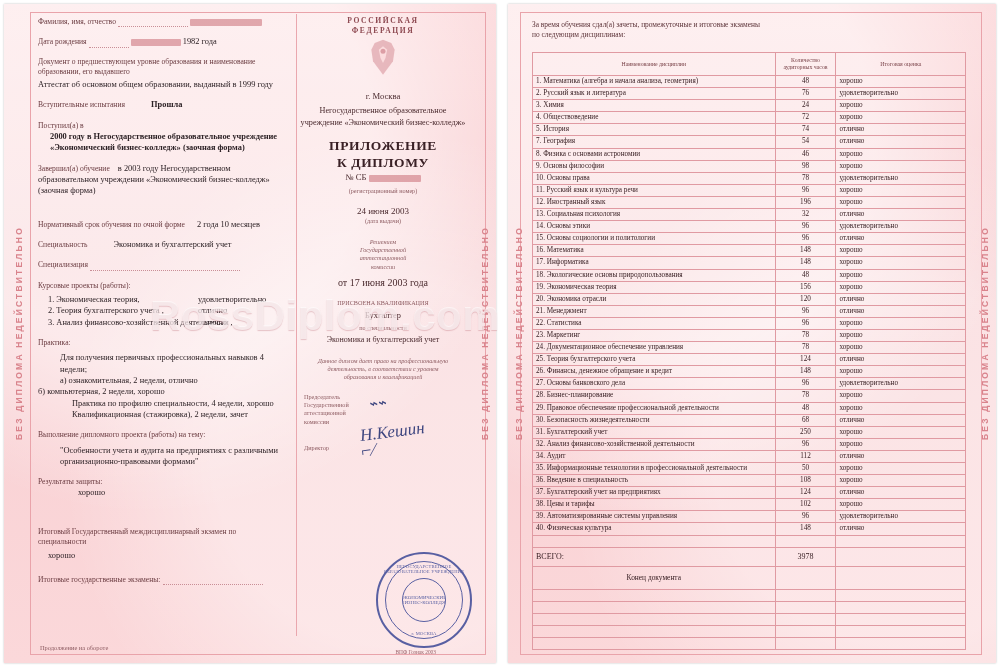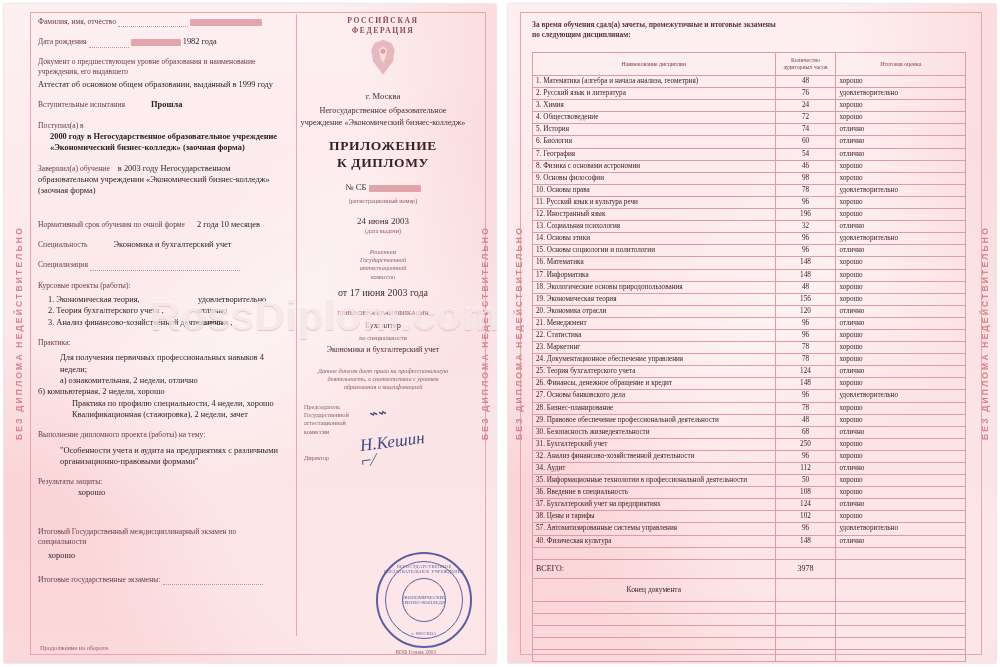--- a/index.html
+++ b/index.html
@@ -115,21 +115,21 @@
   .rf-title {
     font-size: 7.6px; letter-spacing: 1.6px; color: #8e4a52; font-weight: bold;
     text-align: center; line-height: 1.3;
   }
   .city { font-size: 8.6px; margin-top: 6px; }
   .org { font-size: 8.2px; line-height: 1.4; margin-top: 3px; }
   .prilozh {
     font-size: 13.5px; font-weight: bold; letter-spacing: 0.6px;
     margin-top: 10px; line-height: 1.25; color: #3a2126;
   }
-  .dipl-num { font-size: 8.6px; margin-top: 10px; }
+  .dipl-num { font-size: 8.6px; margin-top: 0; }
   .tiny { font-size: 6.2px; color: #8d5b61; }
   .tiny-it { font-size: 6.2px; color: #8d5b61; font-style: italic; }
   .date-big { font-size: 9px; margin-top: 10px; }
 
   .sig-block { margin-top: 12px; font-size: 7px; line-height: 1.35; }
 
   
   .watermark {
     position: absolute;
     left: 150px;
@@ -199,21 +199,21 @@
   .footer-note-r {
     position: absolute;
     right: 60px; bottom: 8px;
     font-size: 5.4px; color: #9c666d;
   }
 
   
   .r-head {
     position: absolute;
     left: 24px; top: 16px; width: 432px;
-    font-size: 7.4px; color: #5c3338; line-height: 1.4; font-weight: bold;
+    font-size: 7.4px; color: #5c3338; line-height: 1.4;
   }
   table.subjects {
     position: absolute;
     left: 24px; top: 48px;
     width: 434px;
     border-collapse: collapse;
     font-size: 7.2px;
     color: #3a2125;
   }
   table.subjects th, table.subjects td {
@@ -264,21 +264,21 @@
         </div>
 
         <div class="row">
           <span class="lbl">Дата рождения</span>
           <span class="dotline" style="width:36px"></span>
           <span class="redacted" style="width:50px"></span>
           <span class="val">1982 года</span>
         </div>
 
         <div class="row">
-          <div class="lbl">Документ о предшествующем уровне образования и наименование учреждения, его выдавшего</div>
+          <div class="lbl">Документ о предшествующем уровне образования и наименование образовании, его выдавшего</div>
           <div class="val" style="margin-top:2px">Аттестат об основном общем образовании, выданный в 1999 году</div>
         </div>
 
         <div class="row">
           <span class="lbl">Вступительные испытания</span>
           <span class="val val-ind">Прошла</span>
         </div>
 
         <div class="row">
           <span class="lbl">Поступил(а) в</span>
@@ -466,25 +466,20 @@
             <td class="c-name">4. Обществоведение</td>
             <td class="c-hours">72</td>
             <td class="c-mark">хорошо</td>
           </tr>
           <tr>
             <td class="c-name">5. История</td>
             <td class="c-hours">74</td>
             <td class="c-mark">отлично</td>
           </tr>
           <tr>
-            <td class="c-name">6. Биология</td>
-            <td class="c-hours">60</td>
-            <td class="c-mark">отлично</td>
-          </tr>
-          <tr>
             <td class="c-name">7. География</td>
             <td class="c-hours">54</td>
             <td class="c-mark">отлично</td>
           </tr>
           <tr>
             <td class="c-name">8. Физика с основами астрономии</td>
             <td class="c-hours">46</td>
             <td class="c-mark">хорошо</td>
           </tr>
           <tr>
@@ -626,21 +621,21 @@
             <td class="c-name">37. Бухгалтерский учет на предприятиях</td>
             <td class="c-hours">124</td>
             <td class="c-mark">отлично</td>
           </tr>
           <tr>
             <td class="c-name">38. Цены и тарифы</td>
             <td class="c-hours">102</td>
             <td class="c-mark">хорошо</td>
           </tr>
           <tr>
-            <td class="c-name">57. Автоматизированные системы управления</td>
+            <td class="c-name">39. Автоматизированные системы управления</td>
             <td class="c-hours">96</td>
             <td class="c-mark">удовлетворительно</td>
           </tr>
           <tr>
             <td class="c-name">40. Физическая культура</td>
             <td class="c-hours">148</td>
             <td class="c-mark">отлично</td>
           </tr>
           <tr class="blank">
             <td class="c-name">&nbsp;</td>

